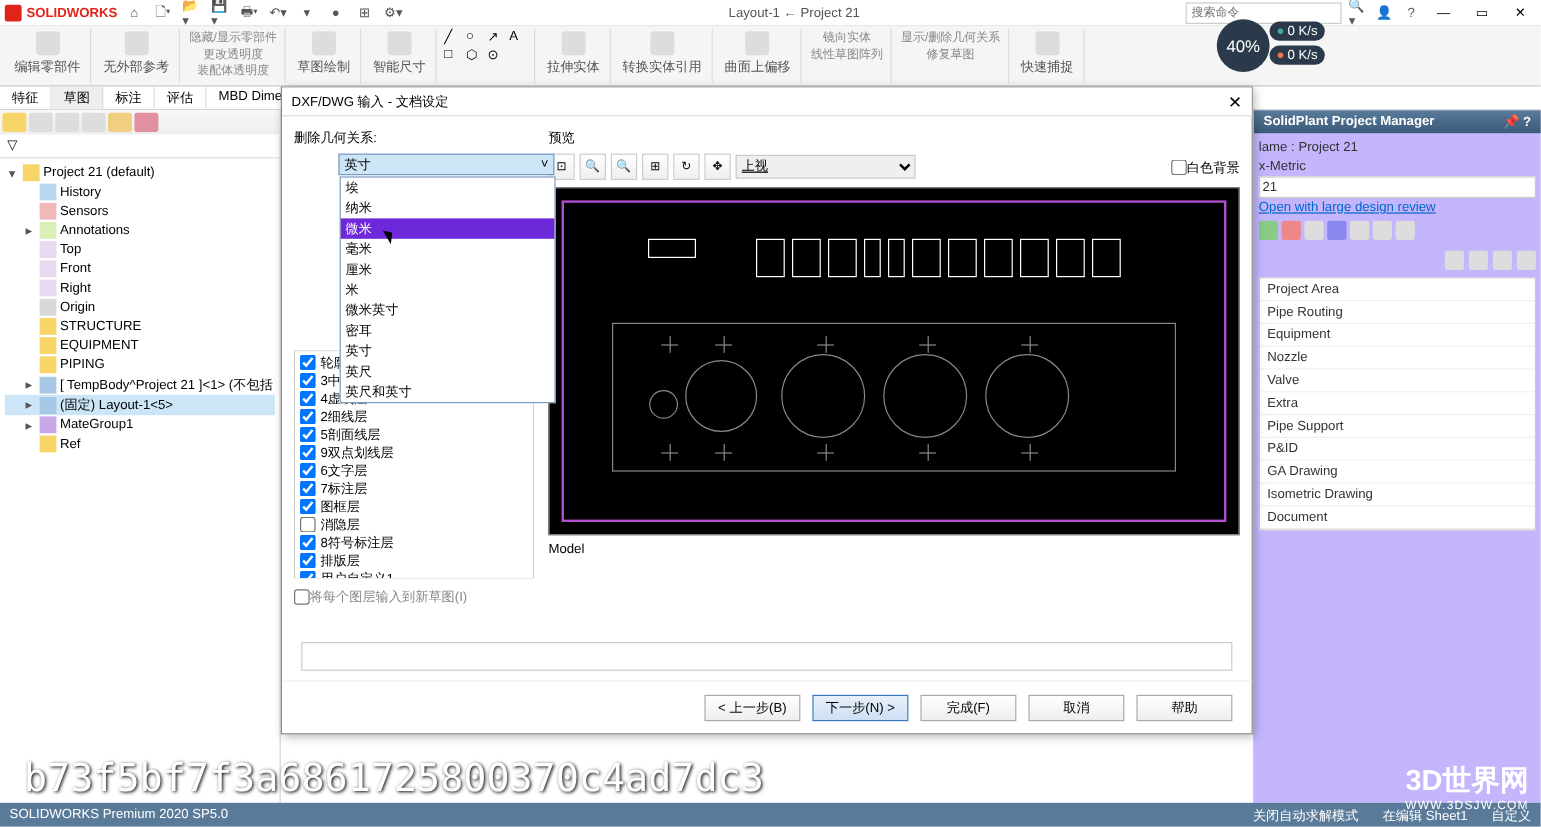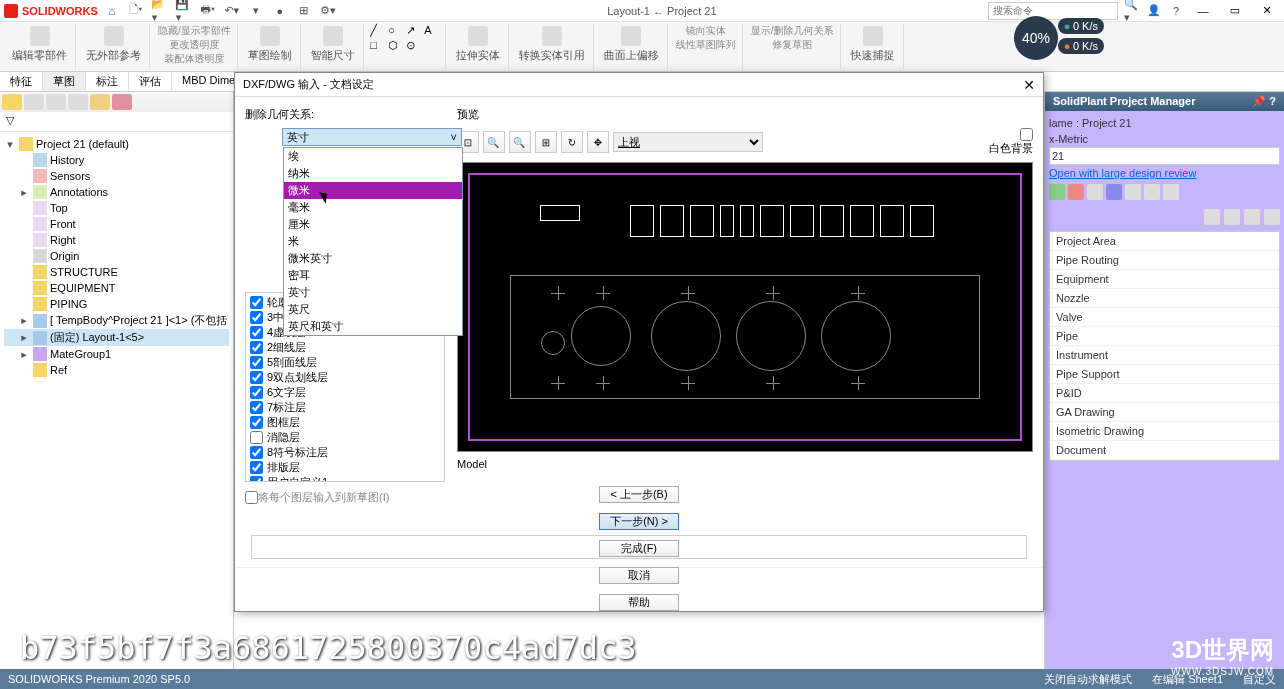--- a/index.html
+++ b/index.html
@@ -59,42 +59,42 @@
 .dlg-close{cursor:pointer;font-size:14px;}
 .dlg-body{flex:1;display:flex;padding:10px;gap:12px;}
 .dlg-left{width:200px;}
 .dlg-right{flex:1;}
 .dlg-label{margin-bottom:6px;}
 .combo{width:180px;height:18px;border:1px solid #7a9ac0;background:#fff;display:flex;align-items:center;padding:0 4px;cursor:pointer;position:relative;}
 .combo.open{background:#cde6f7;margin-left:37px;}
 .combo-arrow{margin-left:auto;}
 .dropdown{position:absolute;left:0;top:18px;width:180px;background:#fff;border:1px solid #7a9ac0;z-index:10;}
 .dd-item{padding:1px 4px;cursor:pointer;}
-.dd-item.hover{background:#a21caf;color:#fff;}
+.dd-item.hover{background:#6d28d9;color:#fff;}
 .layer-list{margin-top:146px;border:1px solid #ccc;height:190px;overflow:auto;background:#fff;padding:2px;}
 .layer-item{display:flex;align-items:center;padding:0 2px;}
 .layer-item input{margin-right:4px;}
 .import-check{margin-top:8px;display:flex;align-items:center;color:#888;}
 .preview-tools{display:flex;gap:4px;margin-bottom:6px;align-items:center;}
 .pv-btn{width:22px;height:22px;border:1px solid #ccc;background:linear-gradient(#fff,#eee);cursor:pointer;display:flex;align-items:center;justify-content:center;font-size:10px;}
 .view-select{flex:1;max-width:150px;height:20px;border:1px solid #ccc;text-decoration:underline;}
-.white-bg{display:flex;align-items:flex-end;margin-left:auto;flex-direction:column;}
+.white-bg{display:flex;align-items:center;margin-left:auto;}
 .preview-canvas{width:100%;height:290px;background:#000;border:1px solid #888;position:relative;overflow:hidden;}
 .pv-inner{position:absolute;left:10px;top:10px;right:10px;bottom:10px;border:2px solid #b050d0;}
 .pv-content{position:absolute;left:20px;top:30px;right:20px;bottom:40px;}
 .pv-equip{position:absolute;top:0;left:140px;right:0;height:40px;display:flex;gap:6px;}
 .pv-eq-item{width:24px;height:32px;border:1px solid #fff;}
 .pv-grid{position:absolute;top:70px;left:20px;right:20px;bottom:0;border:1px solid #888;}
 .pv-circle{position:absolute;border:1px solid #888;border-radius:50%;}
 .pv-cross{position:absolute;width:14px;height:14px;}
 .pv-cross::before,.pv-cross::after{content:"";position:absolute;background:#888;}
 .pv-cross::before{width:14px;height:1px;top:7px;}
 .pv-cross::after{width:1px;height:14px;left:7px;}
 .model-label{margin-top:6px;}
-.dlg-bottom{height:44px;display:flex;align-items:center;justify-content:flex-end;gap:10px;padding:0 16px;border-top:1px solid #eee;flex-direction:column;}
+.dlg-bottom{height:44px;display:flex;align-items:center;justify-content:flex-end;gap:10px;padding:0 16px;border-top:1px solid #eee;}
 .dlg-path{height:24px;margin:0 16px 8px;border:1px solid #ccc;}
 .dlg-btn{width:80px;height:22px;border:1px solid #aaa;background:linear-gradient(#fff,#eee);cursor:pointer;}
 .dlg-btn.primary{border:1px solid #3a7abd;background:linear-gradient(#e8f0fa,#cde0f5);}
 .pv-rect-sm{position:absolute;top:0;left:50px;width:40px;height:16px;border:1px solid #fff;}
 .statusbar{position:absolute;bottom:0;left:0;right:0;height:20px;background:#5a7a9a;color:#fff;display:flex;align-items:center;padding:0 8px;font-size:10px;justify-content:space-between;}
 .watermark{position:absolute;bottom:22px;left:20px;font-size:32px;color:#fff;text-shadow:1px 1px 3px #000;font-family:monospace;z-index:200;}
 .logo-3d{position:absolute;bottom:12px;right:10px;z-index:200;color:#fff;text-align:right;}
 .logo-3d-main{font-size:24px;font-weight:bold;}
 .logo-3d-sub{font-size:10px;letter-spacing:1px;}
 .cursor-arrow{position:absolute;left:322px;top:190px;z-index:300;width:12px;height:16px;pointer-events:none;}
@@ -352,22 +352,21 @@
         <div class="rp-tb-btn"></div>
         <div class="rp-tb-btn"></div>
         <div class="rp-tb-btn"></div>
       </div>
       <div class="rp-list" id="rp-categories">
           <div class="rp-li">Project Area</div>
           <div class="rp-li">Pipe Routing</div>
           <div class="rp-li">Equipment</div>
           <div class="rp-li">Nozzle</div>
           <div class="rp-li">Valve</div>
-          <div class="rp-li">Pipe</div>
-          <div class="rp-li">Instrument</div>
+          <div class="rp-li">Extra</div>
           <div class="rp-li">Pipe Support</div>
           <div class="rp-li">P&amp;ID</div>
           <div class="rp-li">GA Drawing</div>
           <div class="rp-li">Isometric Drawing</div>
           <div class="rp-li">Document</div>
         </div>
     </div>
   </div>
 </div>
 

